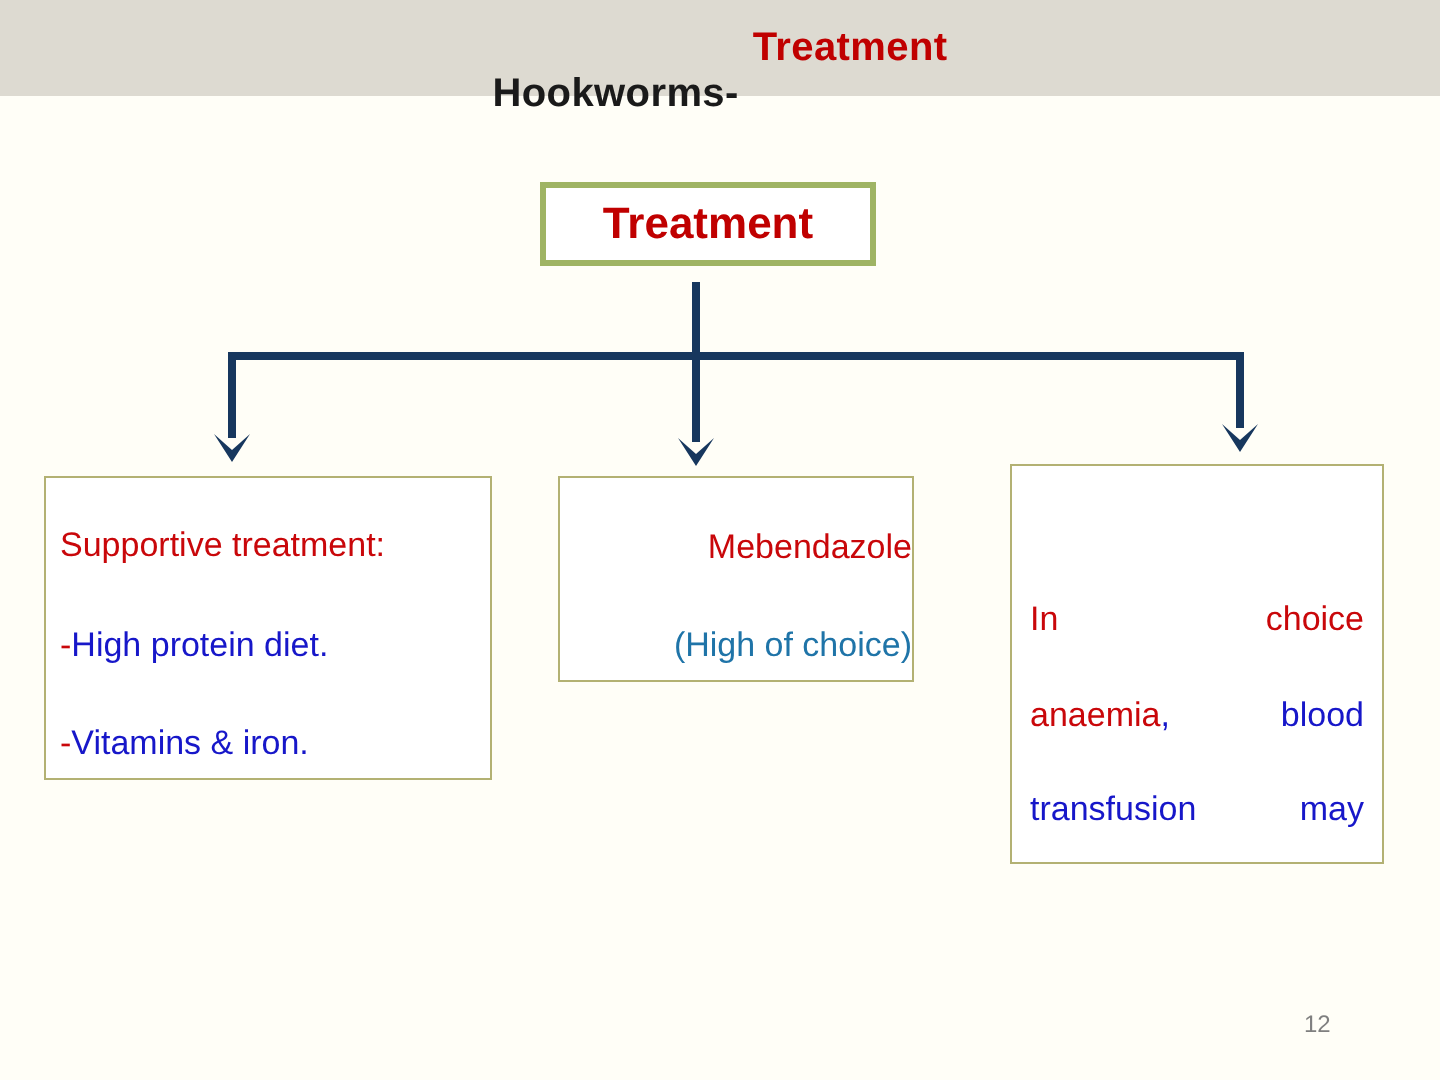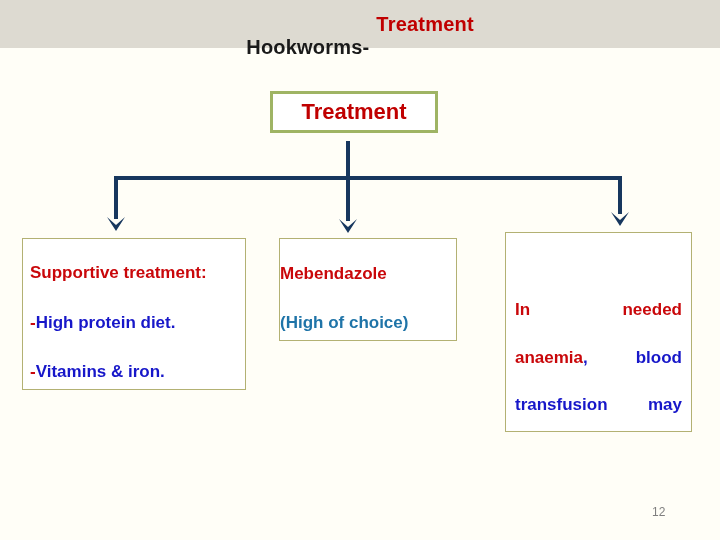--- a/index.html
+++ b/index.html
@@ -49,35 +49,35 @@
     left: 0; top: 0;
     pointer-events: none;
   }
 
   .content-box {
     position: absolute;
     box-sizing: border-box;
     background: #FFFFFF;
     border: 1px solid #B3B173;
     font-size: 17px;
-    font-weight: bold;
+    font-weight: normal;
   }
   .left-box  { left: 22px;  top: 238px; width: 224px; height: 152px; }
   .mid-box   { left: 279px; top: 238px; width: 178px; height: 103px; }
   .right-box { left: 505px; top: 232px; width: 187px; height: 200px; }
 
   .box-line {
     position: absolute;
     left: 0; right: 0;
     height: 20px;
     line-height: 20px;
     white-space: nowrap;
   }
   .left-box .box-line { padding-left: 7px; }
-  .mid-box .box-line  { text-align: left; }
+  .mid-box .box-line  { text-align: right; }
   .right-box .box-line {
     padding: 0 9px;
     display: flex;
     justify-content: space-between;
     margin-top: 39px;
   }
   .right-box .box-line.last { display: block; }
 
   .t-red  { color: #C9070A; }
   .t-blue { color: #1717C9; }
@@ -135,21 +135,21 @@
       <span class="t-red">Mebendazole</span>
     </div>
     <div class="box-line" style="top:74px">
       <span class="t-teal">(High of choice)</span>
     </div>
   </div>
 
   <div class="content-box right-box">
     <div class="box-line" style="top:28px">
       <span class="t-red">In</span>
-      <span class="t-red">needed</span>
+      <span class="t-red">choice</span>
     </div>
     <div class="box-line" style="top:76px">
       <span><span class="t-red">anaemia</span><span class="t-blue">,</span></span>
       <span class="t-blue">blood</span>
     </div>
     <div class="box-line" style="top:123px">
       <span class="t-blue">transfusion</span>
       <span class="t-blue">may</span>
     </div>
   </div>

